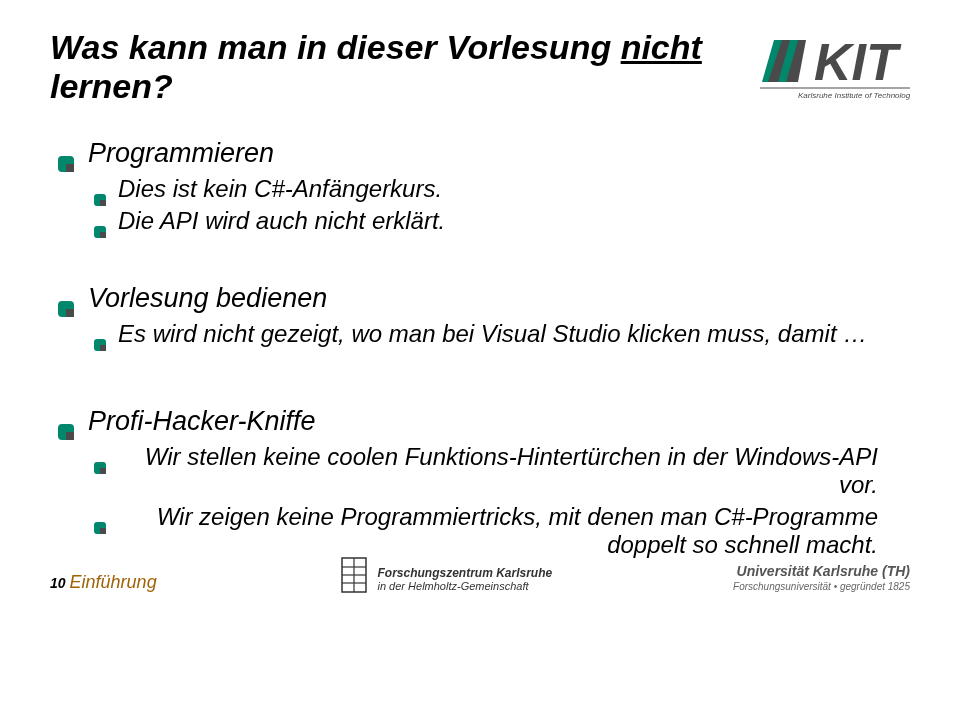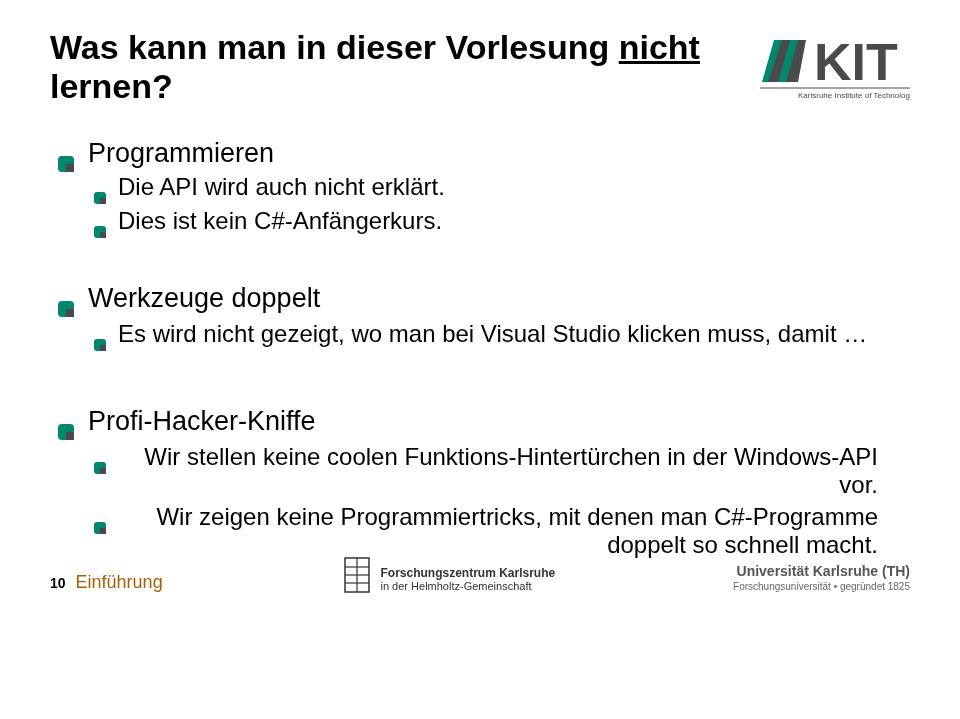--- a/index.html
+++ b/index.html
@@ -1,32 +1,32 @@
 <!DOCTYPE html>
 <html><head>
 <meta charset="utf-8">
 <style>
   * { box-sizing: border-box; margin: 0; padding: 0; }
   html, body { width: 960px; height: 719px; font-family: Arial, Helvetica, sans-serif; background: #fff; color: #000; overflow: hidden; }
-  .slide { position: relative; width: 960px; height: 613px; padding: 28px 50px 0 50px; }
+  .slide { position: relative; width: 960px; height: 613px; padding: 28px 50px 0 50px; font-style: italic; }
   .title-row { display: flex; align-items: flex-start; justify-content: space-between; }
   .title { font-size: 34px; font-weight: 700; line-height: 1.15; max-width: 700px; }
   .title .underline { text-decoration: underline; }
   .kit-logo { margin-top: 6px; }
   .content { margin-top: 32px; margin-left: 8px; text-align: right; }
   .bullet-l1 { display: flex; gap: 14px; font-size: 27px; margin-top: 6px; }
   .bullet-l2 { display: flex; gap: 12px; font-size: 24px; margin-top: 6px; margin-left: 36px; }
   .bullet-l2.more { margin-top: 4px; }
   .sq { flex: 0 0 auto; display: inline-block; margin-top: 10px; }
   .sq-l1 { width: 16px; height: 16px; }
   .sq-l2 { width: 12px; height: 12px; margin-top: 9px; }
   .section-gap { height: 42px; }
   .section-gap-lg { height: 52px; }
   .footer { position: absolute; left: 0; right: 0; bottom: 20px; padding: 0 50px; display: flex; align-items: flex-end; justify-content: space-between; font-size: 12px; color: #333; }
-  .footer-left { display: flex; align-items: center; gap: 10px; }
+  .footer-left { display: flex; align-items: center; gap: 4px; }
   .footer-mid { display: flex; align-items: center; gap: 14px; }
   .footer-right { text-align: right; line-height: 1.25; }
   .fz-logo { display: flex; align-items: flex-end; gap: 8px; }
   .fz-lines { line-height: 1.15; }
   .uni-top { font-size: 14px; font-weight: 700; color: #555; }
   .uni-bot { font-size: 10px; color: #666; }
   .helm { font-size: 11px; color: #333; }
   .page-no { font-weight: 700; font-size: 14px; color: #000; }
   .foot-label { font-size: 18px; color: #a16207; }
 </style>
@@ -61,49 +61,49 @@
 
     <div class="bullet-l1">
       <span class="sq sq-l1">
         <svg width="16" height="16">
             <rect x="0" y="0" width="16" height="16" rx="4" fill="#00876C"></rect>
             <rect x="8" y="8" width="8" height="8" fill="#4a4a4a"></rect>
           </svg>
       </span>
       <span>Programmieren</span>
     </div>
+    <div class="bullet-l2">
+      <span class="sq sq-l2">
+        <svg width="12" height="12">
+            <rect x="0" y="0" width="12" height="12" rx="3" fill="#00876C"></rect>
+            <rect x="6" y="6" width="6" height="6" fill="#4a4a4a"></rect>
+          </svg>
+      </span>
+      <span>Dies ist kein C#-Anfängerkurs.</span>
+    </div>
     <div class="bullet-l2 more">
       <span class="sq sq-l2">
         <svg width="12" height="12">
             <rect x="0" y="0" width="12" height="12" rx="3" fill="#00876C"></rect>
             <rect x="6" y="6" width="6" height="6" fill="#4a4a4a"></rect>
           </svg>
       </span>
       <span>Die API wird auch nicht erklärt.</span>
-    </div>
-    <div class="bullet-l2">
-      <span class="sq sq-l2">
-        <svg width="12" height="12">
-            <rect x="0" y="0" width="12" height="12" rx="3" fill="#00876C"></rect>
-            <rect x="6" y="6" width="6" height="6" fill="#4a4a4a"></rect>
-          </svg>
-      </span>
-      <span>Dies ist kein C#-Anfängerkurs.</span>
     </div>
 
     <div class="section-gap"></div>
 
     <div class="bullet-l1">
       <span class="sq sq-l1">
         <svg width="16" height="16">
             <rect x="0" y="0" width="16" height="16" rx="4" fill="#00876C"></rect>
             <rect x="8" y="8" width="8" height="8" fill="#4a4a4a"></rect>
           </svg>
       </span>
-      <span>Werkzeuge doppelt</span>
+      <span>Vorlesung bedienen</span>
     </div>
     <div class="bullet-l2">
       <span class="sq sq-l2">
         <svg width="12" height="12">
             <rect x="0" y="0" width="12" height="12" rx="3" fill="#00876C"></rect>
             <rect x="6" y="6" width="6" height="6" fill="#4a4a4a"></rect>
           </svg>
       </span>
       <span style="max-width:760px">Es wird nicht gezeigt, wo man bei Visual Studio klicken muss, damit …</span>
     </div>

